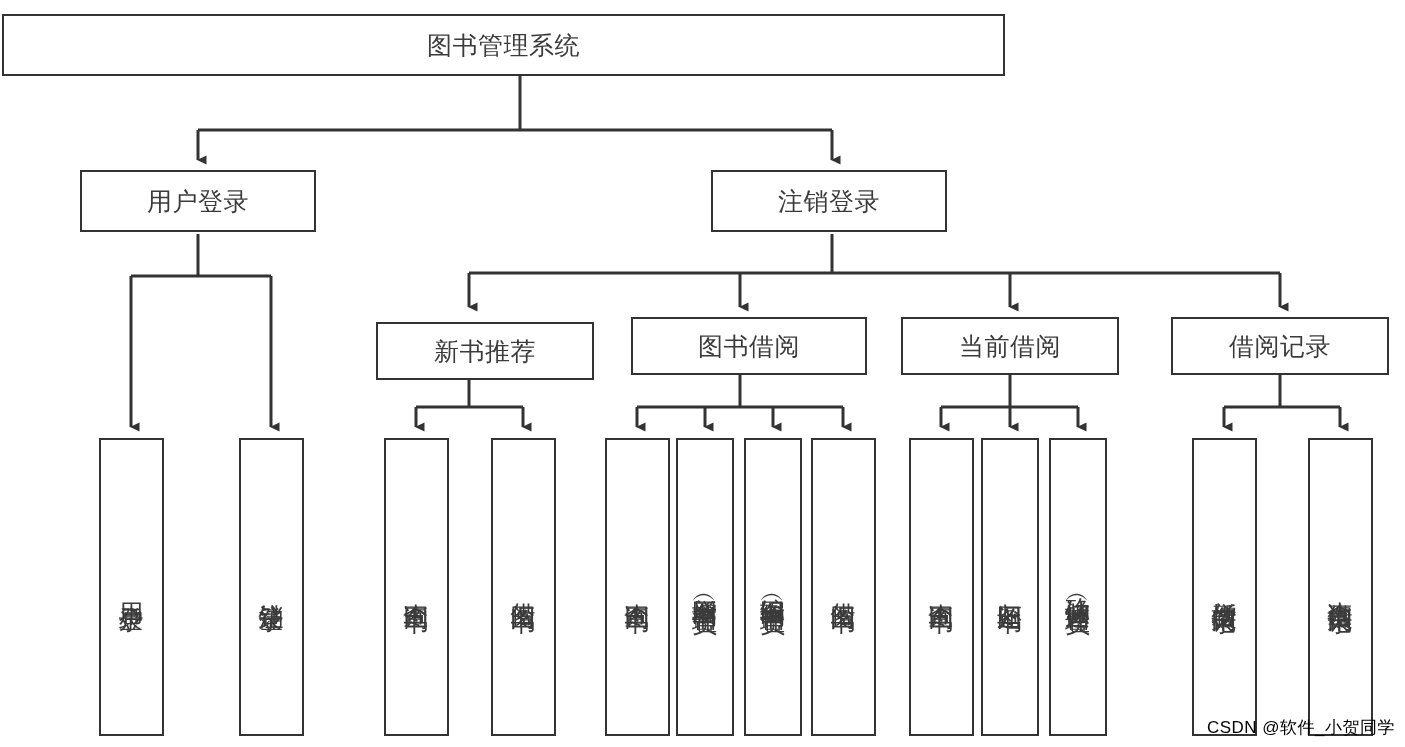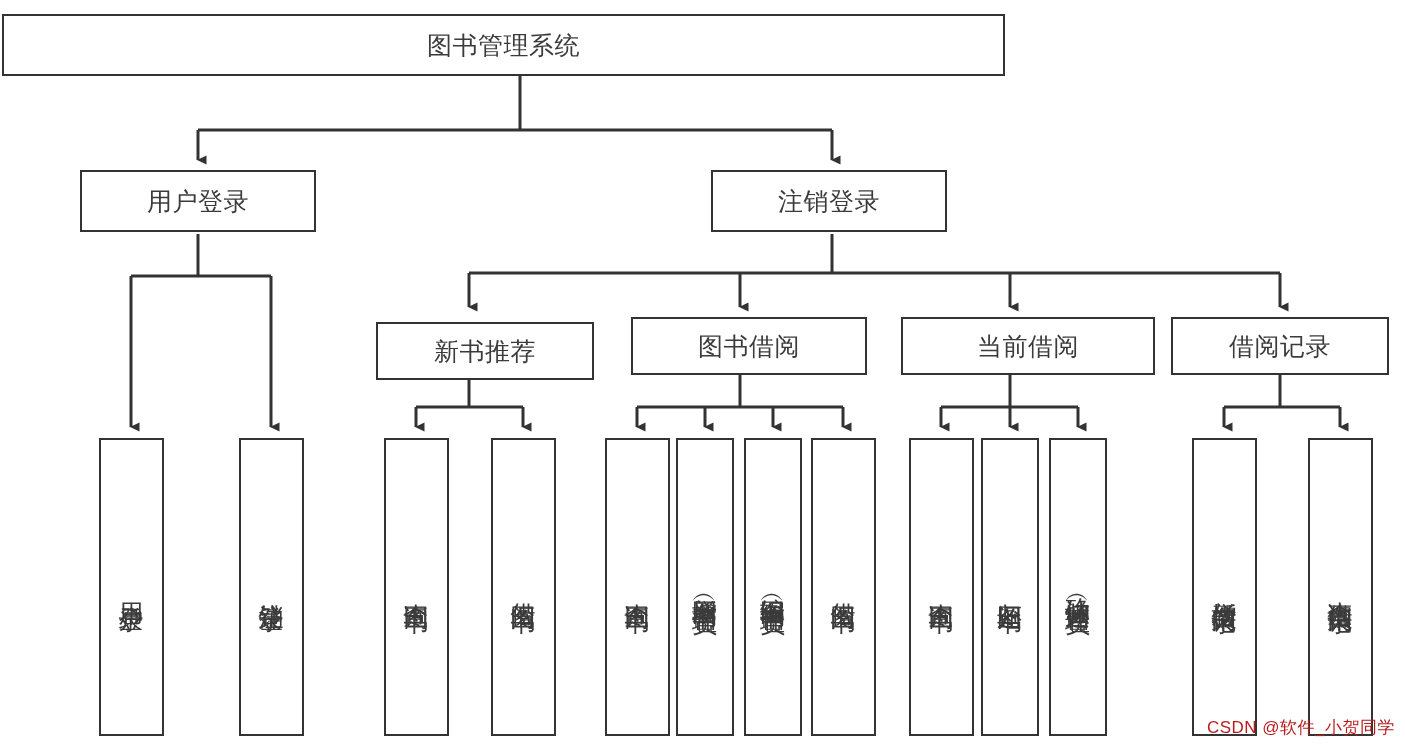--- a/index.html
+++ b/index.html
@@ -53,21 +53,21 @@
   .node.vert .label {
     writing-mode: vertical-rl;
     text-orientation: upright;
     white-space: nowrap;
   }
   .watermark {
     position: absolute;
     right: 10px;
     bottom: 8px;
     font-size: 17px;
-    color: #b91c1c;
+    color: #000000;
     letter-spacing: 0.5px;
     white-space: nowrap;
     font-family: "Liberation Sans", "DejaVu Sans", sans-serif;
   }
 </style>
 </head>
 <body>
 
 <div id="diagram-root">
 
@@ -131,21 +131,21 @@
   <div class="node horiz" style="left:711px; top:170px; width:236px; height:62px;">
     <span class="label">注销登录</span>
   </div>
 
   <div class="node horiz" style="left:360px; top:322px; width:218px; height:58px;margin-left:16px;">
     <span class="label">新书推荐</span>
   </div>
   <div class="node horiz" style="left:631px; top:317px; width:236px; height:58px;">
     <span class="label">图书借阅</span>
   </div>
-  <div class="node horiz" style="left:901px; top:317px; width:254px; height:58px;justify-content:center;">
+  <div class="node horiz" style="left:901px; top:317px; width:218px; height:58px;justify-content:center;">
     <span class="label">当前借阅</span>
   </div>
   <div class="node horiz" style="left:1171px; top:317px; width:218px; height:58px;text-align:center;">
     <span class="label">借阅记录</span>
   </div>
 
   <div class="node vert" style="left:99px; top:438px; width:65px; height:298px;">
     <span class="label">用户登录</span>
   </div>
   <div class="node vert" style="left:239px; top:438px; width:65px; height:298px;">

